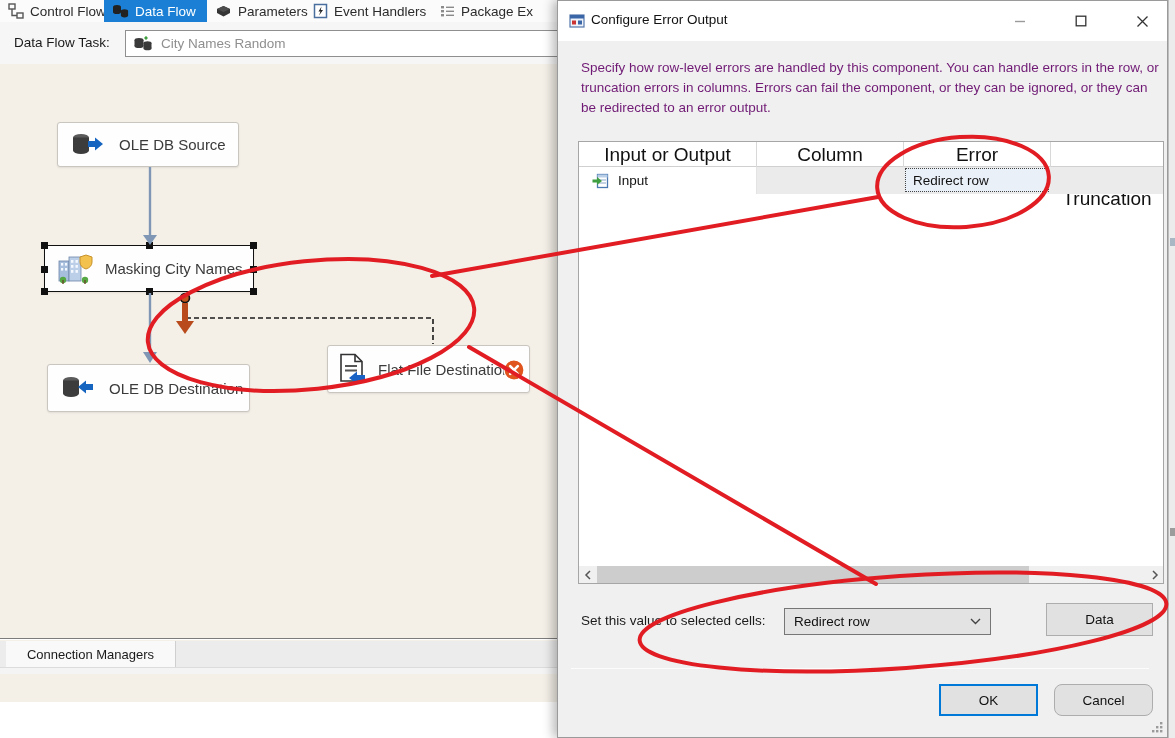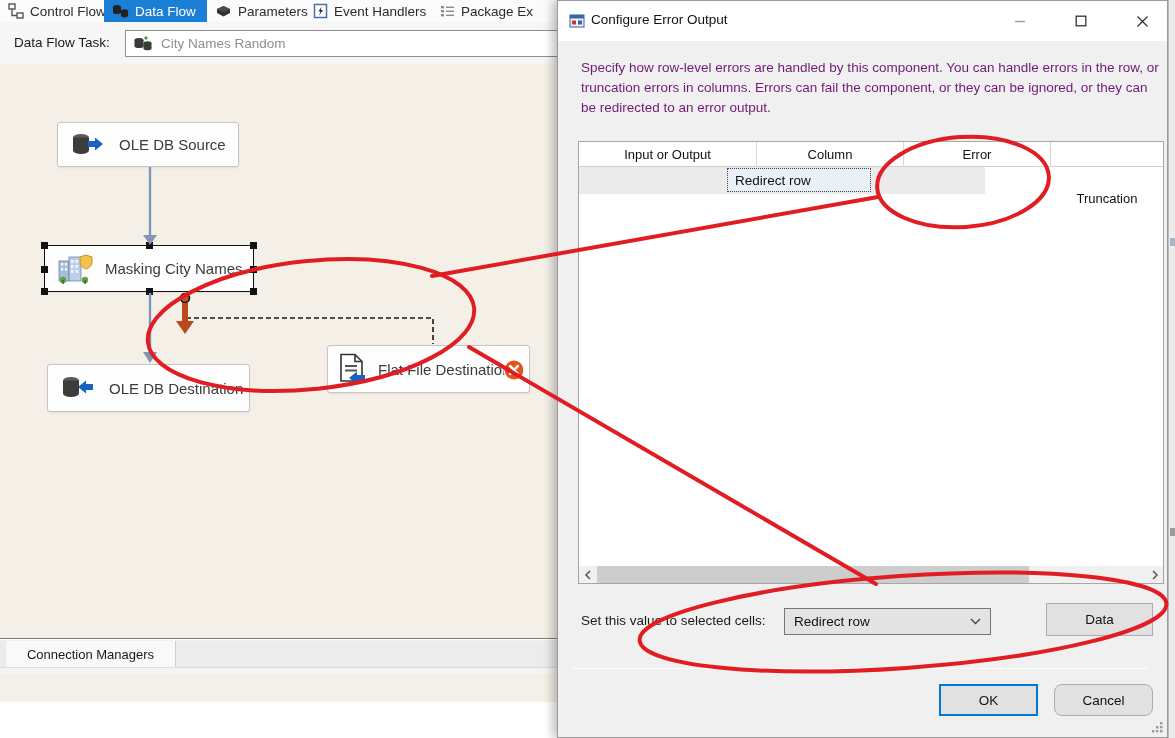--- a/index.html
+++ b/index.html
@@ -45,21 +45,21 @@
             border:1px solid #9a9a9a; box-shadow:-4px 0 10px rgba(0,0,0,.28); z-index:10; }
   #titlebar { position:absolute; left:0; top:0; width:609px; height:40px; background:#fff; }
   #dlg-title { position:absolute; left:33px; top:11px; font-size:13.5px; color:#111; }
   .winbtn { position:absolute; top:0; width:44px; height:40px; display:flex; align-items:center; justify-content:center; }
   #btn-min { left:440px; } #btn-max { left:501px; } #btn-close { left:562px; }
 
   #dlg-desc { position:absolute; left:23px; top:57px; width:585px; font-size:13.5px; line-height:20px; color:#701a75; }
 
   #grid { position:absolute; left:20px; top:140px; width:586px; height:443px; background:#fff; border:1px solid #a6a6a6; }
   #grid-header { position:absolute; left:0; top:0; width:584px; height:25px; background:#fff; border-bottom:1px solid #d0d0d0; display:flex; }
-  .gh { height:25px; display:flex; align-items:center; justify-content:center; font-size:13px; color:#111; border-right:1px solid #d8d8d8; }
+  .gh { height:25px; display:flex; align-items:center; justify-content:center; font-size:19px; color:#111; border-right:1px solid #d8d8d8; }
   .gh:last-child { border-right:none; }
   .gh0 { width:178px; } .gh1 { width:147px; } .gh2 { width:147px; } .gh3 { width:112px;margin-top:44px; }
 
   #grid-row { position:absolute; left:0; top:25px; width:584px; height:27px; display:flex; }
   .gc { height:27px; display:flex; align-items:center; }
   #gc-name { width:178px; background:#fff; border-right:1px solid #e3e3e3; }
   #gc-name .t { font-size:13.5px; color:#111; margin-left:9px; }
   #gc-col  { width:147px; background:#ebebeb; }
   #gc-err  { width:147px; background:#ebebeb; position:relative; }
   #gc-trunc{ width:112px; background:#ebebeb; }
@@ -286,20 +286,30 @@
     <div id="dlg-desc">Specify how row-level errors are handled by this component. You can handle errors in the row, or truncation errors in columns. Errors can fail the component, or they can be ignored, or they can be redirected to an error output.</div>
 
     <div id="grid">
       <div id="grid-header">
         <div class="gh gh0">Input or Output</div>
         <div class="gh gh1">Column</div>
         <div class="gh gh2">Error</div>
         <div class="gh gh3">Truncation</div>
       </div>
       <div id="grid-row">
+        <div class="gc" id="gc-name">
+          <svg width="17" height="16" viewBox="0 0 17 16" style="margin-left:13px">
+            <rect x="5.5" y="1.5" width="10" height="13" fill="#fff" stroke="#4a78b0" stroke-width="1.3"></rect>
+            <rect x="5.5" y="1.5" width="10" height="3" fill="#b9cfe8"></rect>
+            <line x1="7" y1="7" x2="14" y2="7" stroke="#9db6d2" stroke-width="1.2"></line>
+            <line x1="7" y1="10" x2="14" y2="10" stroke="#9db6d2" stroke-width="1.2"></line>
+            <path d="M0.5 6.5 H5 V4 L10 8 L5 12 V9.5 H0.5 Z" fill="#3f9e3f"></path>
+          </svg>
+          <span class="t">Input</span>
+        </div>
         <div class="gc" id="gc-col"></div>
         <div class="gc" id="gc-err">
           <div id="err-cell">
             <span class="t">Redirect row</span>
           </div>
         </div>
         <div class="gc" id="gc-trunc"></div>
       </div>
 
       <div id="hscroll">

